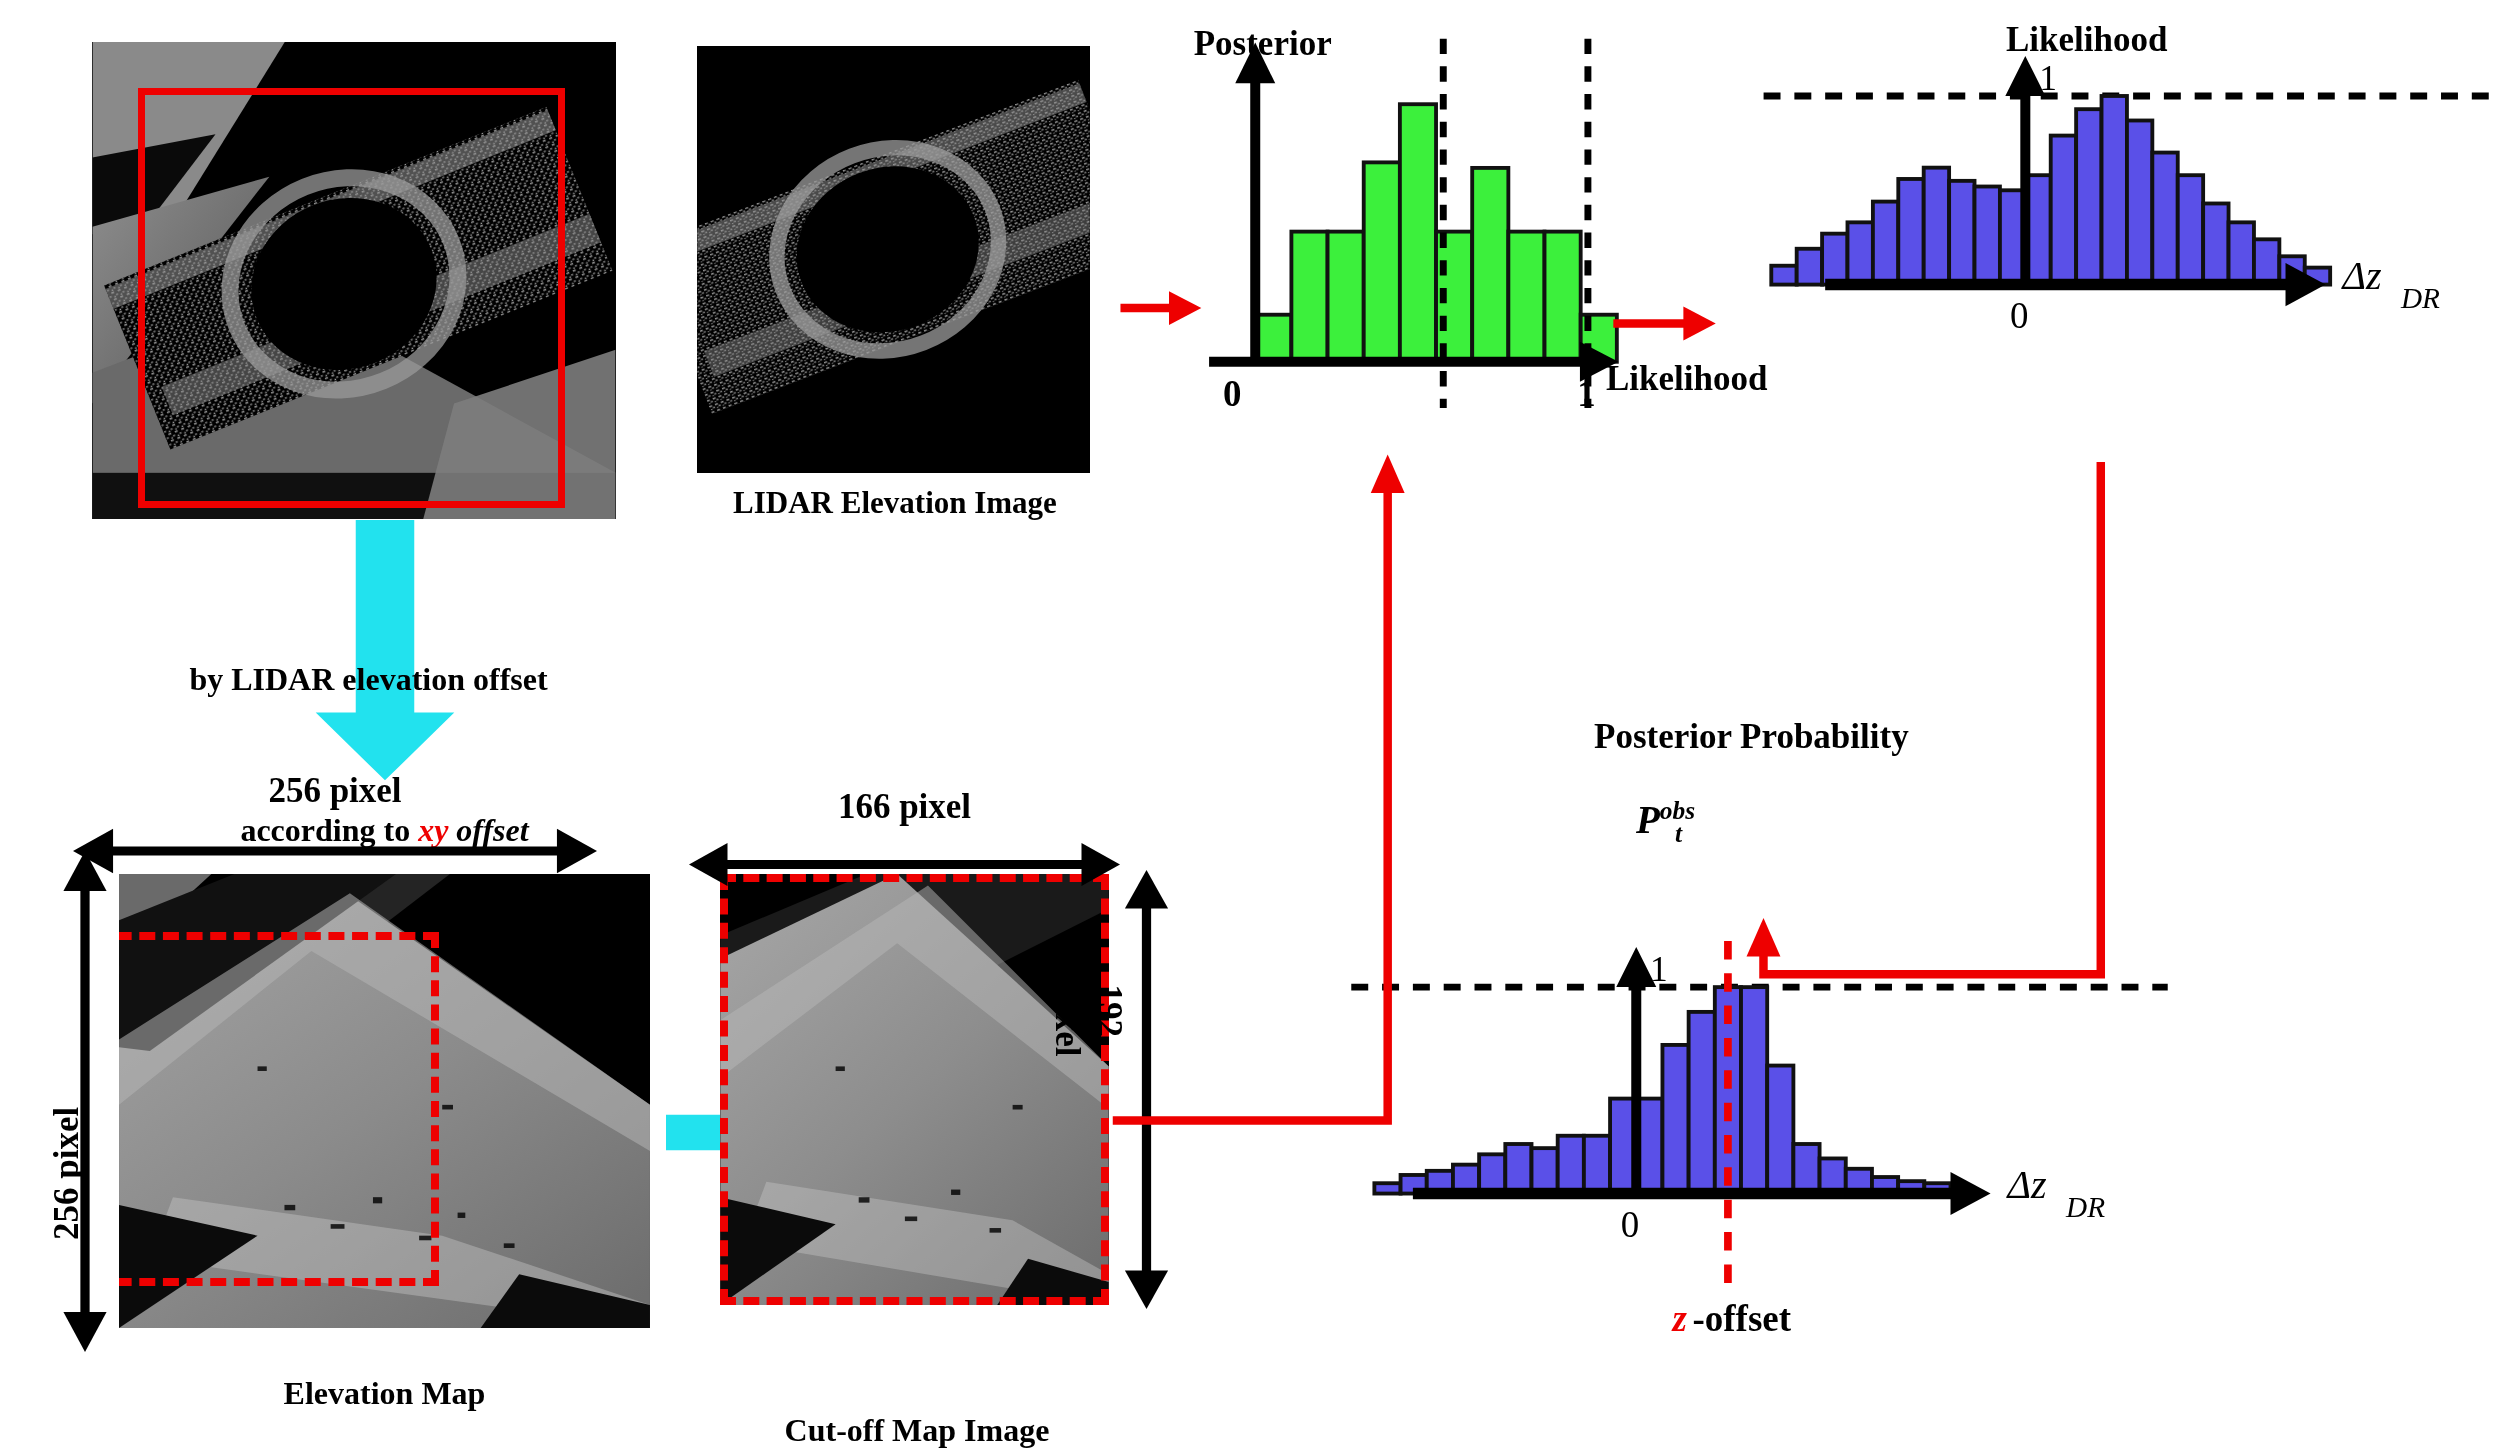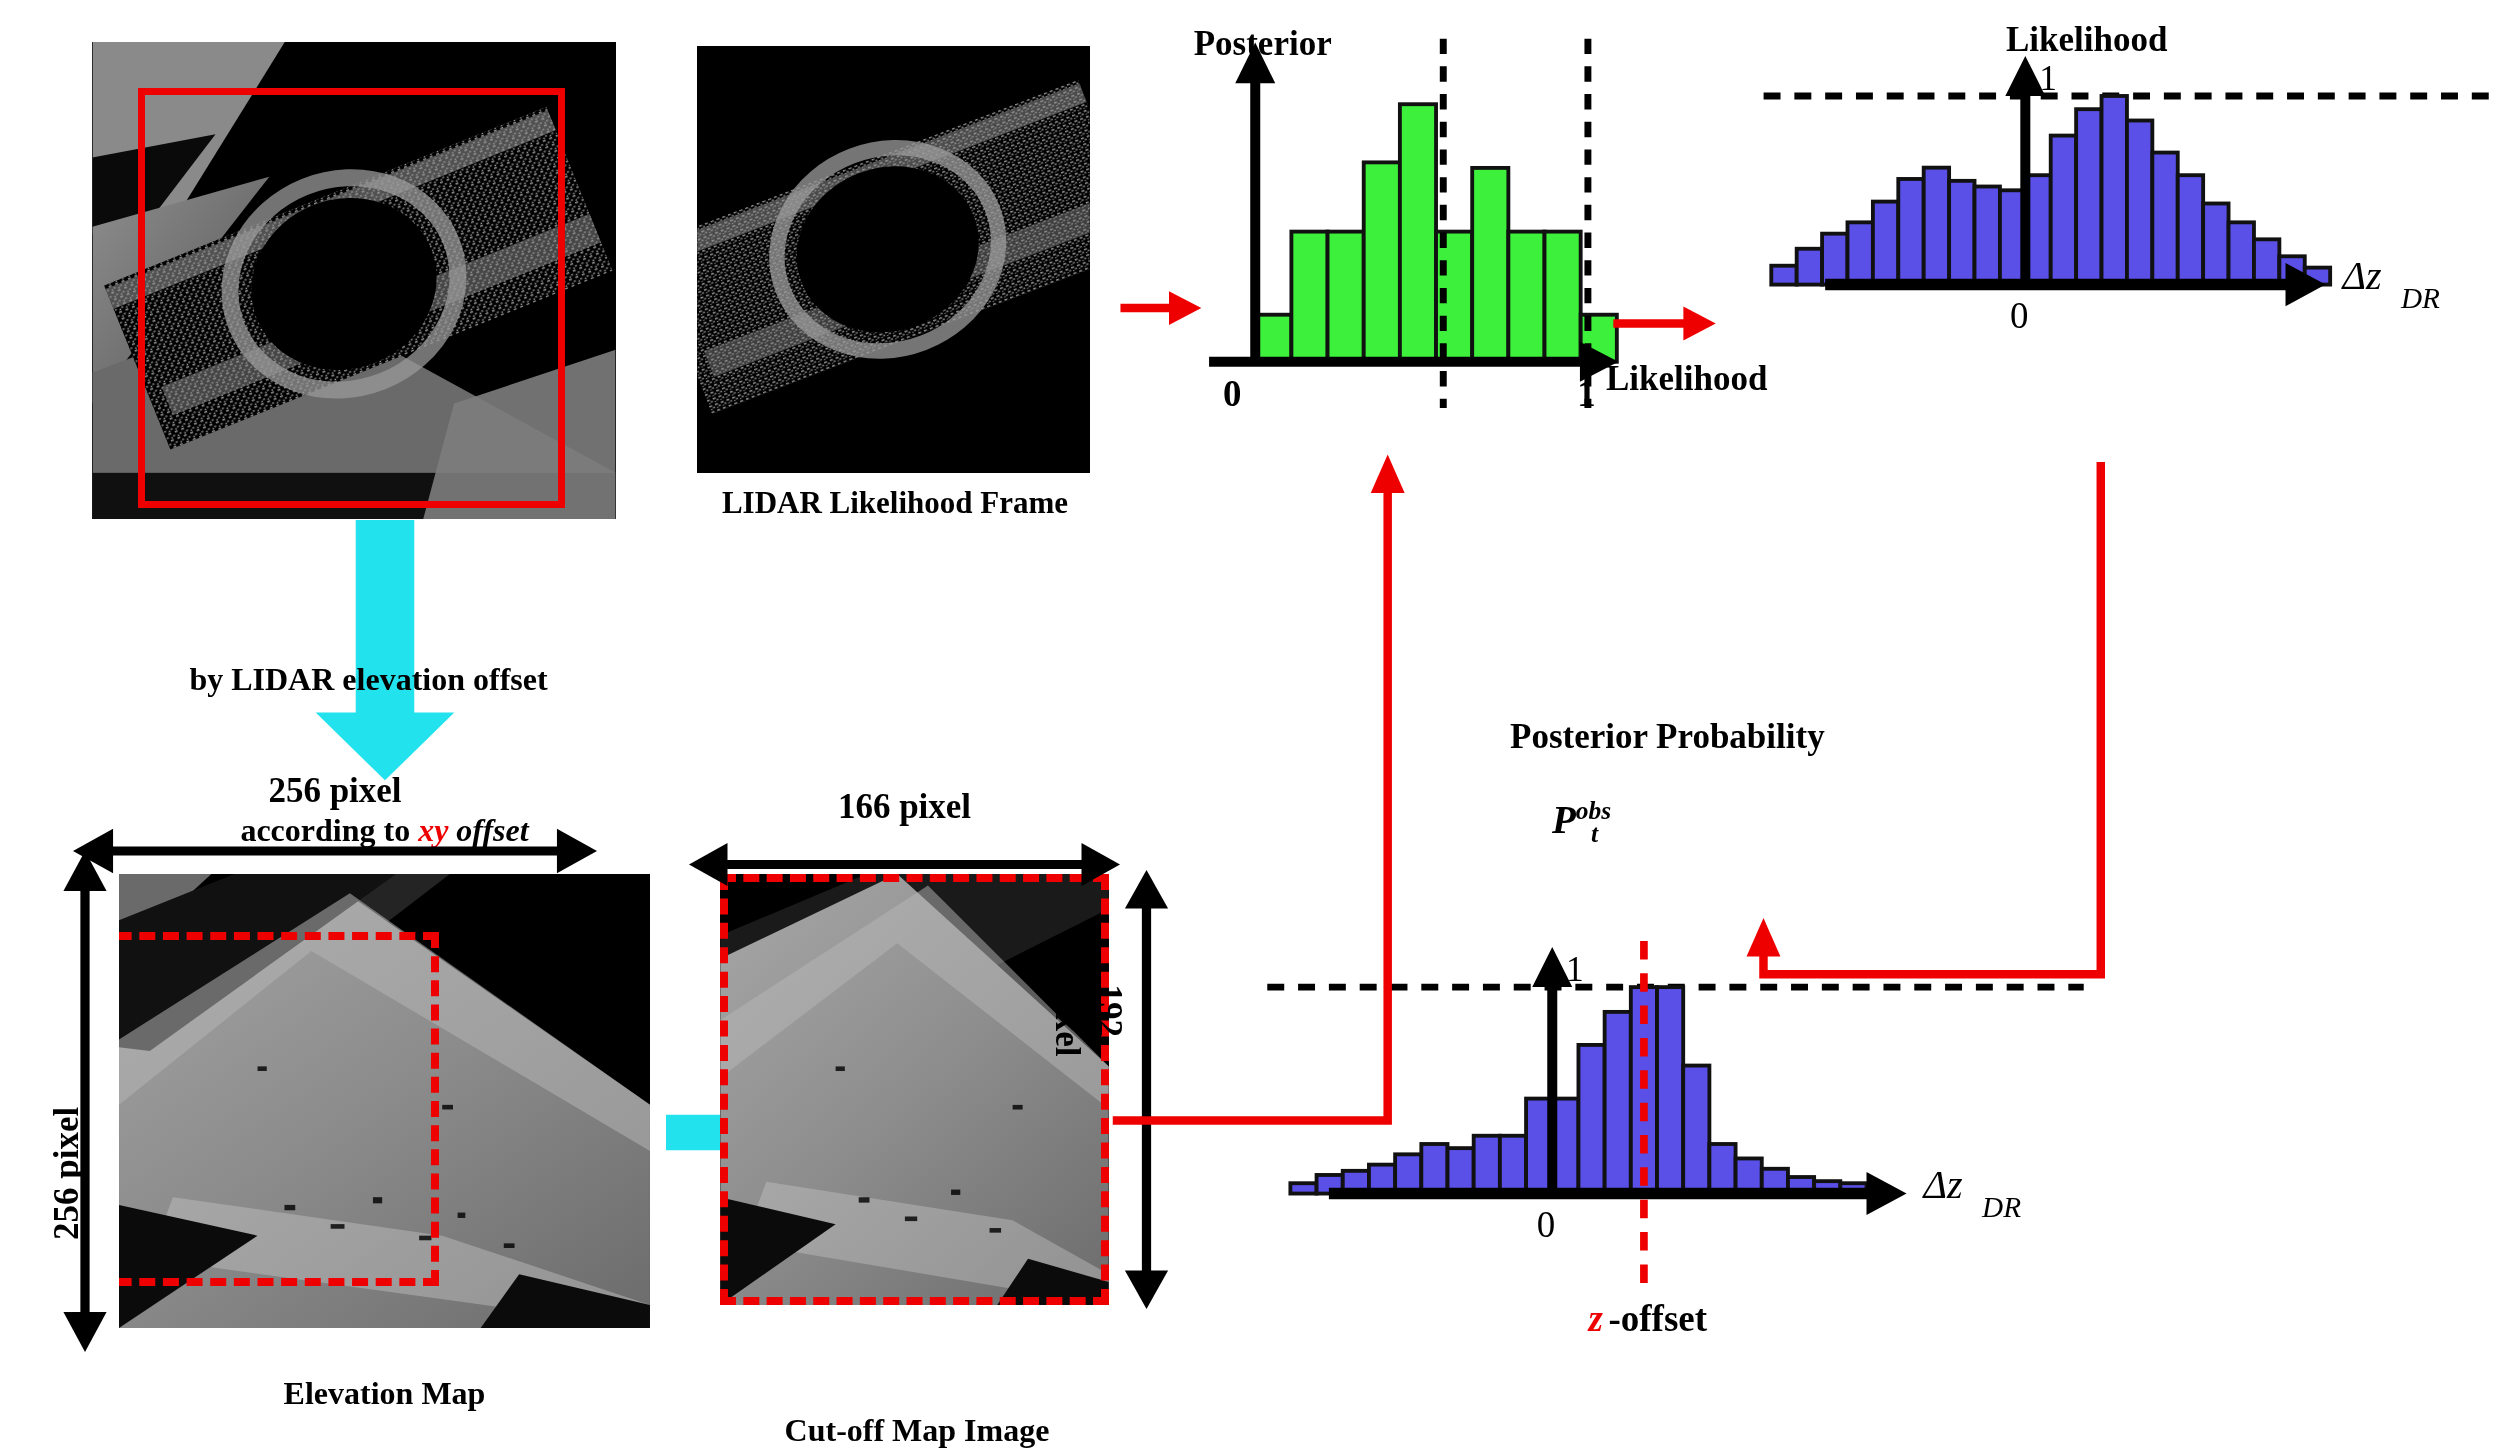--- a/index.html
+++ b/index.html
@@ -75,21 +75,21 @@
         <rect x="-40" y="145" width="600" height="235" fill="url(#speck2)"></rect>
         <rect x="-40" y="150" width="600" height="26" fill="#949494" opacity="0.5"></rect>
         <rect x="-20" y="300" width="560" height="36" fill="#8a8a8a" opacity="0.45"></rect>
         <ellipse cx="250" cy="262" rx="118" ry="104" fill="#000"></ellipse>
         <ellipse cx="250" cy="262" rx="146" ry="130" fill="none" stroke="#9c9c9c" stroke-width="20" opacity="0.75"></ellipse>
         <ellipse cx="250" cy="262" rx="120" ry="106" fill="#000"></ellipse>
       </g>
     </g>
   </svg>
 </div>
-<div class="txt abs" style="left:664px;top:485px;width:462px;text-align:center;font-size:31px;">LIDAR Likelihood Frame</div>
+<div class="txt abs" style="left:664px;top:485px;width:462px;text-align:center;font-size:31px;">LIDAR Elevation Image</div>
 
 <svg class="abs" style="left:308px;top:520px;" width="154" height="262" viewBox="0 0 200 340">
   <polygon points="62,0 138,0 138,250 190,250 100,338 10,250 62,250" fill="#22e2ee"></polygon>
 </svg>
 
 <div class="txt abs" style="left:99px;top:585px;width:539px;text-align:center;font-size:32px;">
   <div>by LIDAR elevation offset</div>
   <div>
     <span>according to </span><span class="red-it">xy</span><span class="blk-it"> offset</span>
   </div>
@@ -265,21 +265,21 @@
       <polygon points="790,345 738,317 738,373" fill="#000"></polygon>
       <text x="418" y="92" font-size="46" font-family="&quot;Liberation Serif&quot;,serif" fill="#000">1</text>
       <text x="380" y="401" font-size="48" font-family="&quot;Liberation Serif&quot;,serif" fill="#000">0</text>
       <g>
         <text x="812" y="351" font-size="52" font-family="&quot;Liberation Serif&quot;,serif" font-style="italic" fill="#000">Δz</text>
         <text x="888" y="375" font-size="38" font-family="&quot;Liberation Serif&quot;,serif" font-style="italic" fill="#000">DR</text>
       </g>
     </svg>
 </div>
 
-<div class="abs" style="left:1244px;top:716px;width:863px;height:647px;">
+<div class="abs" style="left:1328px;top:716px;width:863px;height:647px;">
   <div class="txt abs" style="left:266px;top:0px;font-size:35px;">Posterior Probability</div>
   <div class="abs" style="left:308px;top:48px;font-size:39px;font-weight:bold;font-style:italic;margin-top:32px;">
     <span>P</span><span style="font-size:25.4px;vertical-align:super;">obs</span><span style="font-size:25.4px;vertical-align:sub;margin-left:-20px;">t</span>
   </div>
   <svg id="post-svg" width="863" height="647" viewBox="0 0 1120 840">
       <line x1="30" y1="352" x2="1090" y2="352" stroke="#000" stroke-width="9" stroke-dasharray="22 18"></line>
       <rect x="60" y="606.6" width="34" height="13.4" fill="#5a50e8" stroke="#111" stroke-width="5"></rect>
       <rect x="94" y="595.88" width="34" height="24.119999999999997" fill="#5a50e8" stroke="#111" stroke-width="5"></rect>
       <rect x="128" y="590.52" width="34" height="29.48" fill="#5a50e8" stroke="#111" stroke-width="5"></rect>
       <rect x="162" y="582.48" width="34" height="37.52" fill="#5a50e8" stroke="#111" stroke-width="5"></rect>

